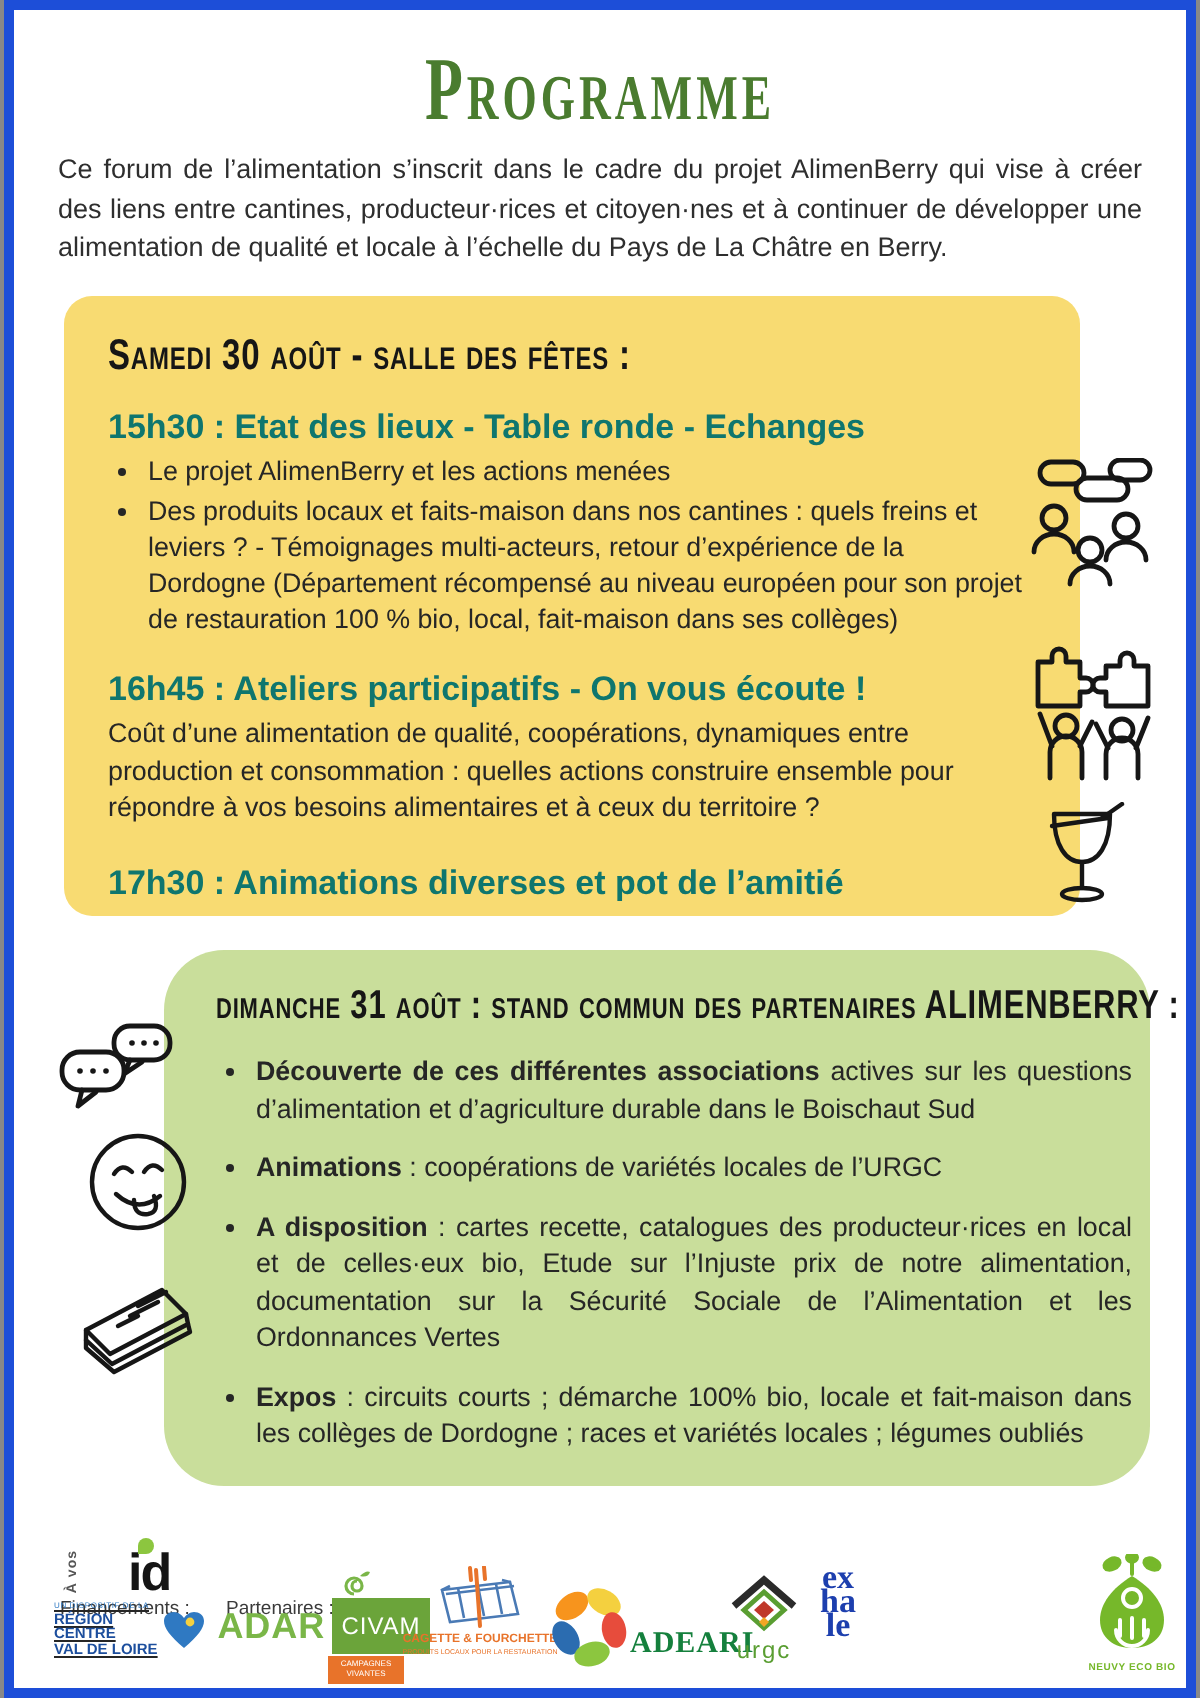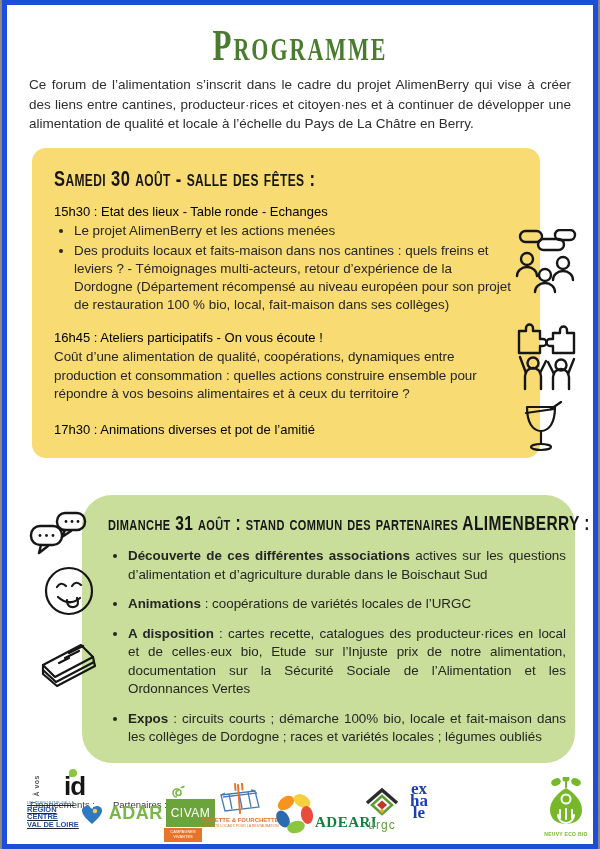--- a/index.html
+++ b/index.html
@@ -22,28 +22,28 @@
   
   .yellow-box {
     position:absolute; left:25px; top:143px; width:508px; height:310px;
     background:#f8db72; border-radius:14px; padding:15px 30px 12px 22px;
   }
   .box-header {
     font-weight:bold; font-variant:small-caps; font-size:16.5px; letter-spacing:.4px;
     color:#161616; transform:scaleY(1.3); transform-origin:left center; margin:6px 0 16px;
     white-space:nowrap;
   }
-  .slot-title { font-size:13px; font-weight:normal; color:#000000; margin:10px 0 3px; }
+  .slot-title { font-size:17px; font-weight:bold; color:#0f766e; margin:10px 0 3px; }
   .yellow-box ul { margin:2px 0 0 20px; }
   .yellow-box li { font-size:13.4px; line-height:1.35; margin-bottom:2px; width:440px; }
   .slot-text { font-size:13.4px; line-height:1.38; width:445px; }
   
   .green-box {
     position:absolute; left:75px; top:470px; width:493px; height:268px;
-    background:#c9de9b; border-radius:30px; padding:14px 9px 8px 26px;margin-top:20px;
+    background:#c9de9b; border-radius:30px; padding:14px 9px 8px 26px;
   }
   .green-box .box-header {
     text-align:center; transform-origin:center center; font-size:15.5px; margin:6px 0 14px;
     white-space:nowrap;
   }
   .green-box ul { margin-left:20px; }
   .green-box li { font-size:13.4px; line-height:1.38; margin-bottom:11px; text-align:justify; }
   .green-box li b { font-weight:bold; }
   
   .side-icon { position:absolute; }

